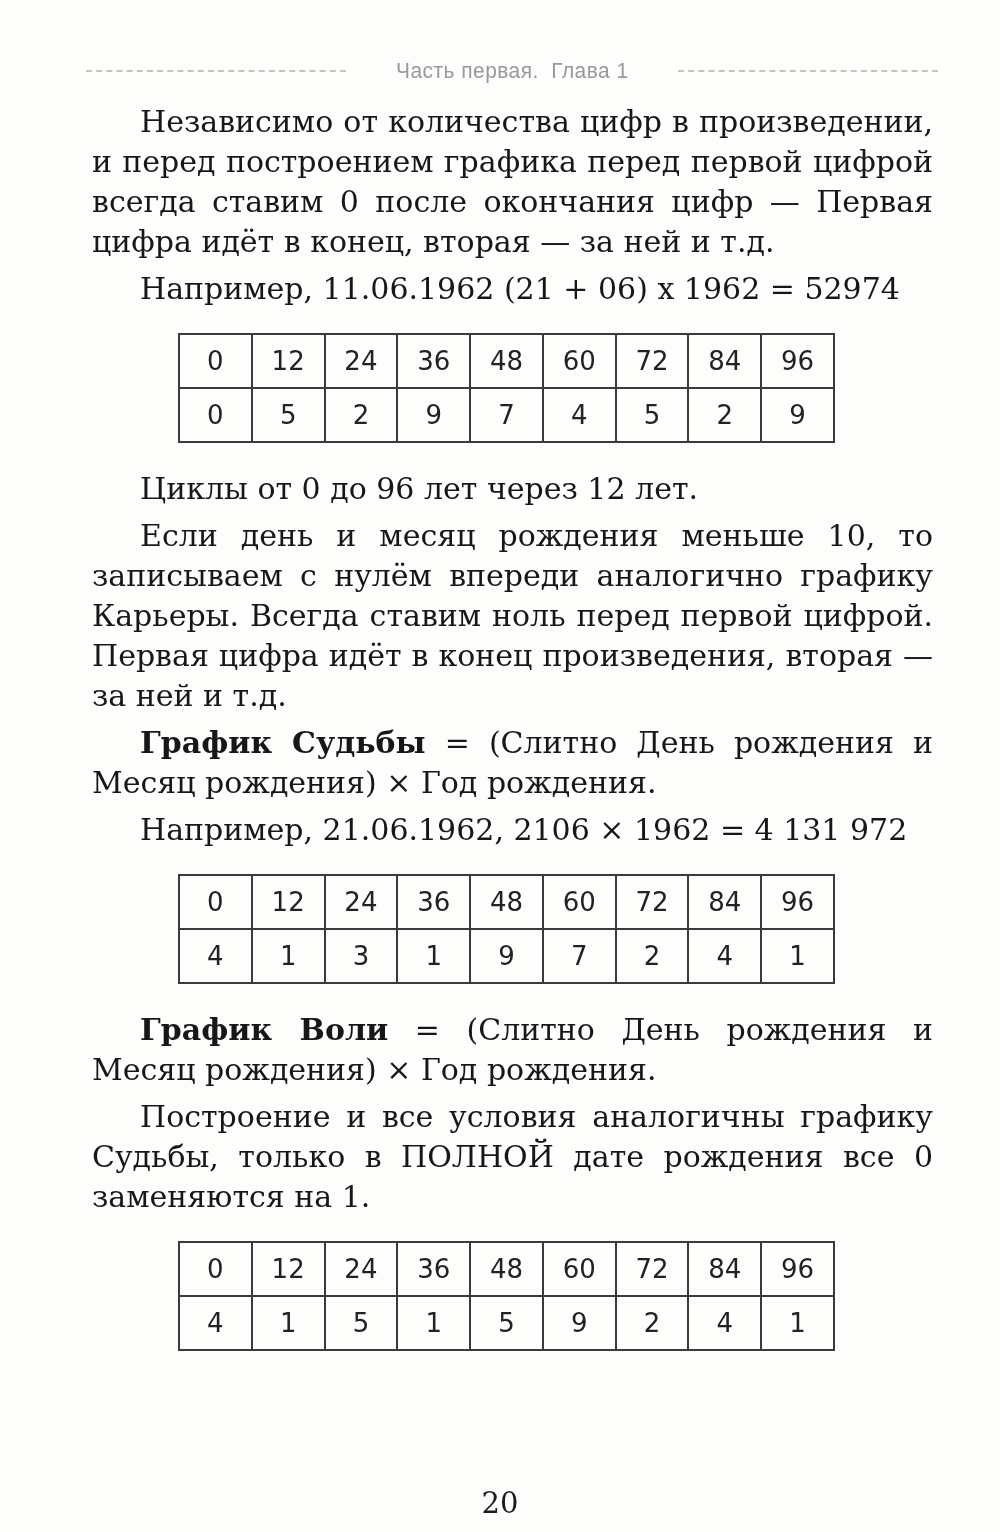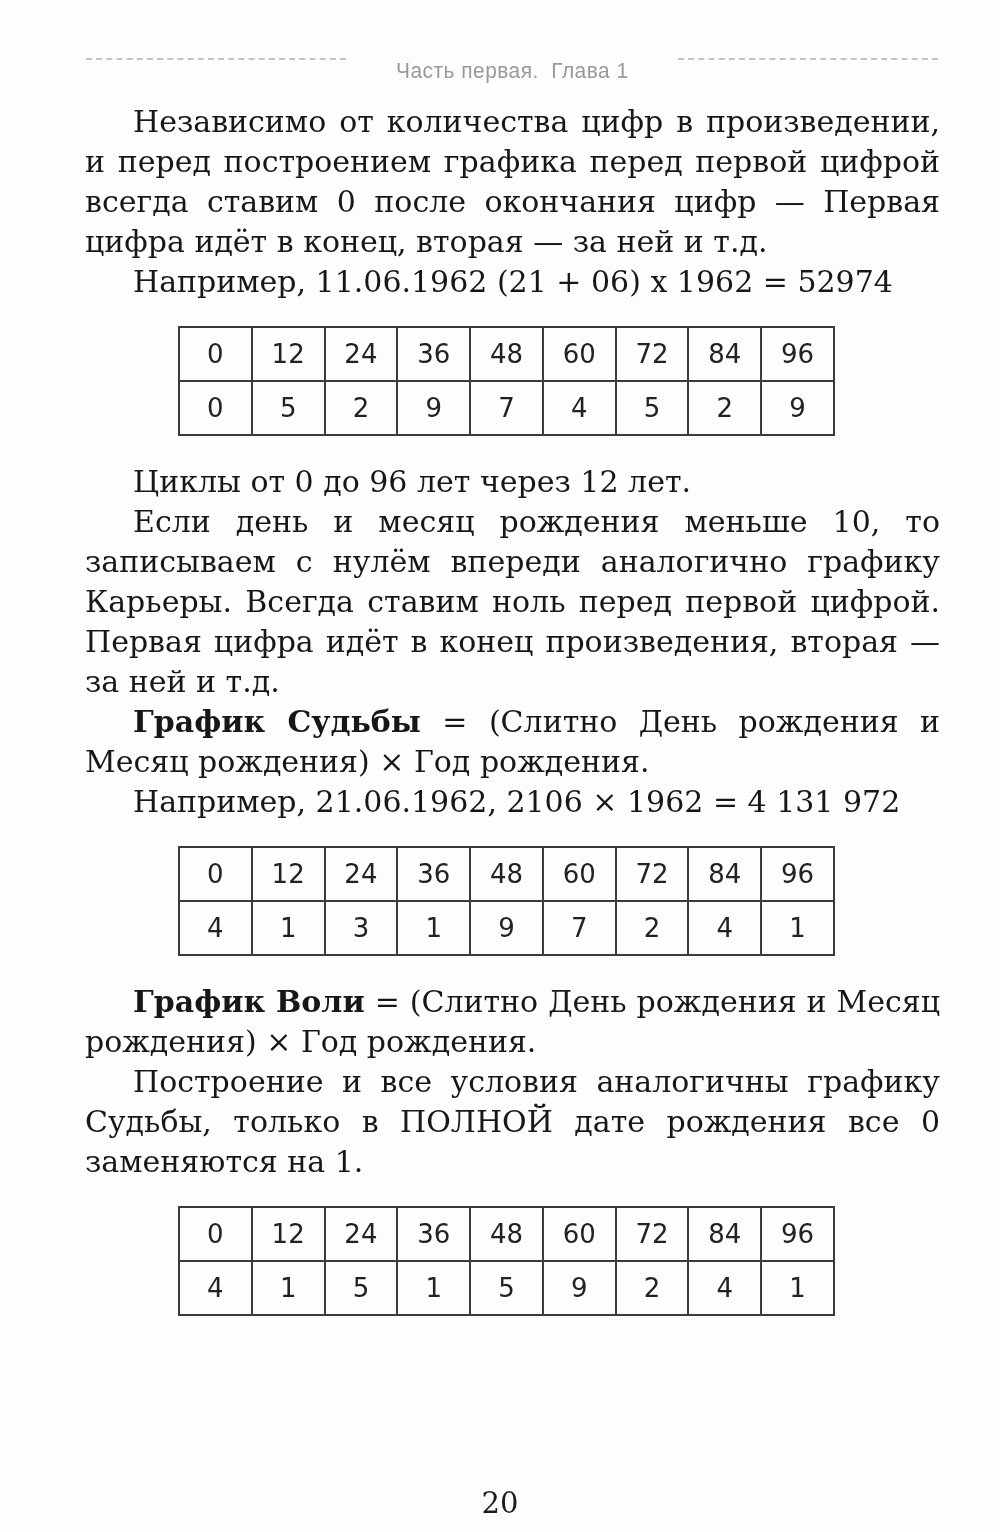--- a/index.html
+++ b/index.html
@@ -7,39 +7,39 @@
     position:relative;
     width:1000px; height:1532px;
     margin:0 auto;
     background:#fdfdfc;
     font-family:"DejaVu Serif","Liberation Serif",serif;
     color:#171717;
     overflow:hidden;
   }
   
   .running-head {
-    display:flex; align-items:flex-start;
+    display:flex; align-items:center;
     padding:58px 62px 0 86px;
     gap:44px;
   }
   .head-rule { flex:1; height:0; border-top:2px dashed #c3c3c1; }
   .running-title {
     font-family:"Liberation Sans",sans-serif;
     font-size:22px; font-weight:400;
     color:#97999b; letter-spacing:0.5px;
     white-space:pre;
     transform:scaleX(0.95);
   }
   
   .body-text {
     margin:18px 60px 0 85px;
     font-size:30px; line-height:40px;
     text-align:justify;
   }
-  .body-text p { margin:0; text-indent:48px; }
+  .body-text p { margin:7px; text-indent:48px; }
   .sect { margin-top:17px; }
   .lead-bold { font-weight:bold; }
   .lead-bold-italic { font-weight:bold; font-style:italic; }
   
   .cycle-table {
     border-collapse:collapse;
     table-layout:fixed;
     width:657px;
     margin:24px 0 26px 93px;
     font-family:"DejaVu Sans","Liberation Sans",sans-serif;

